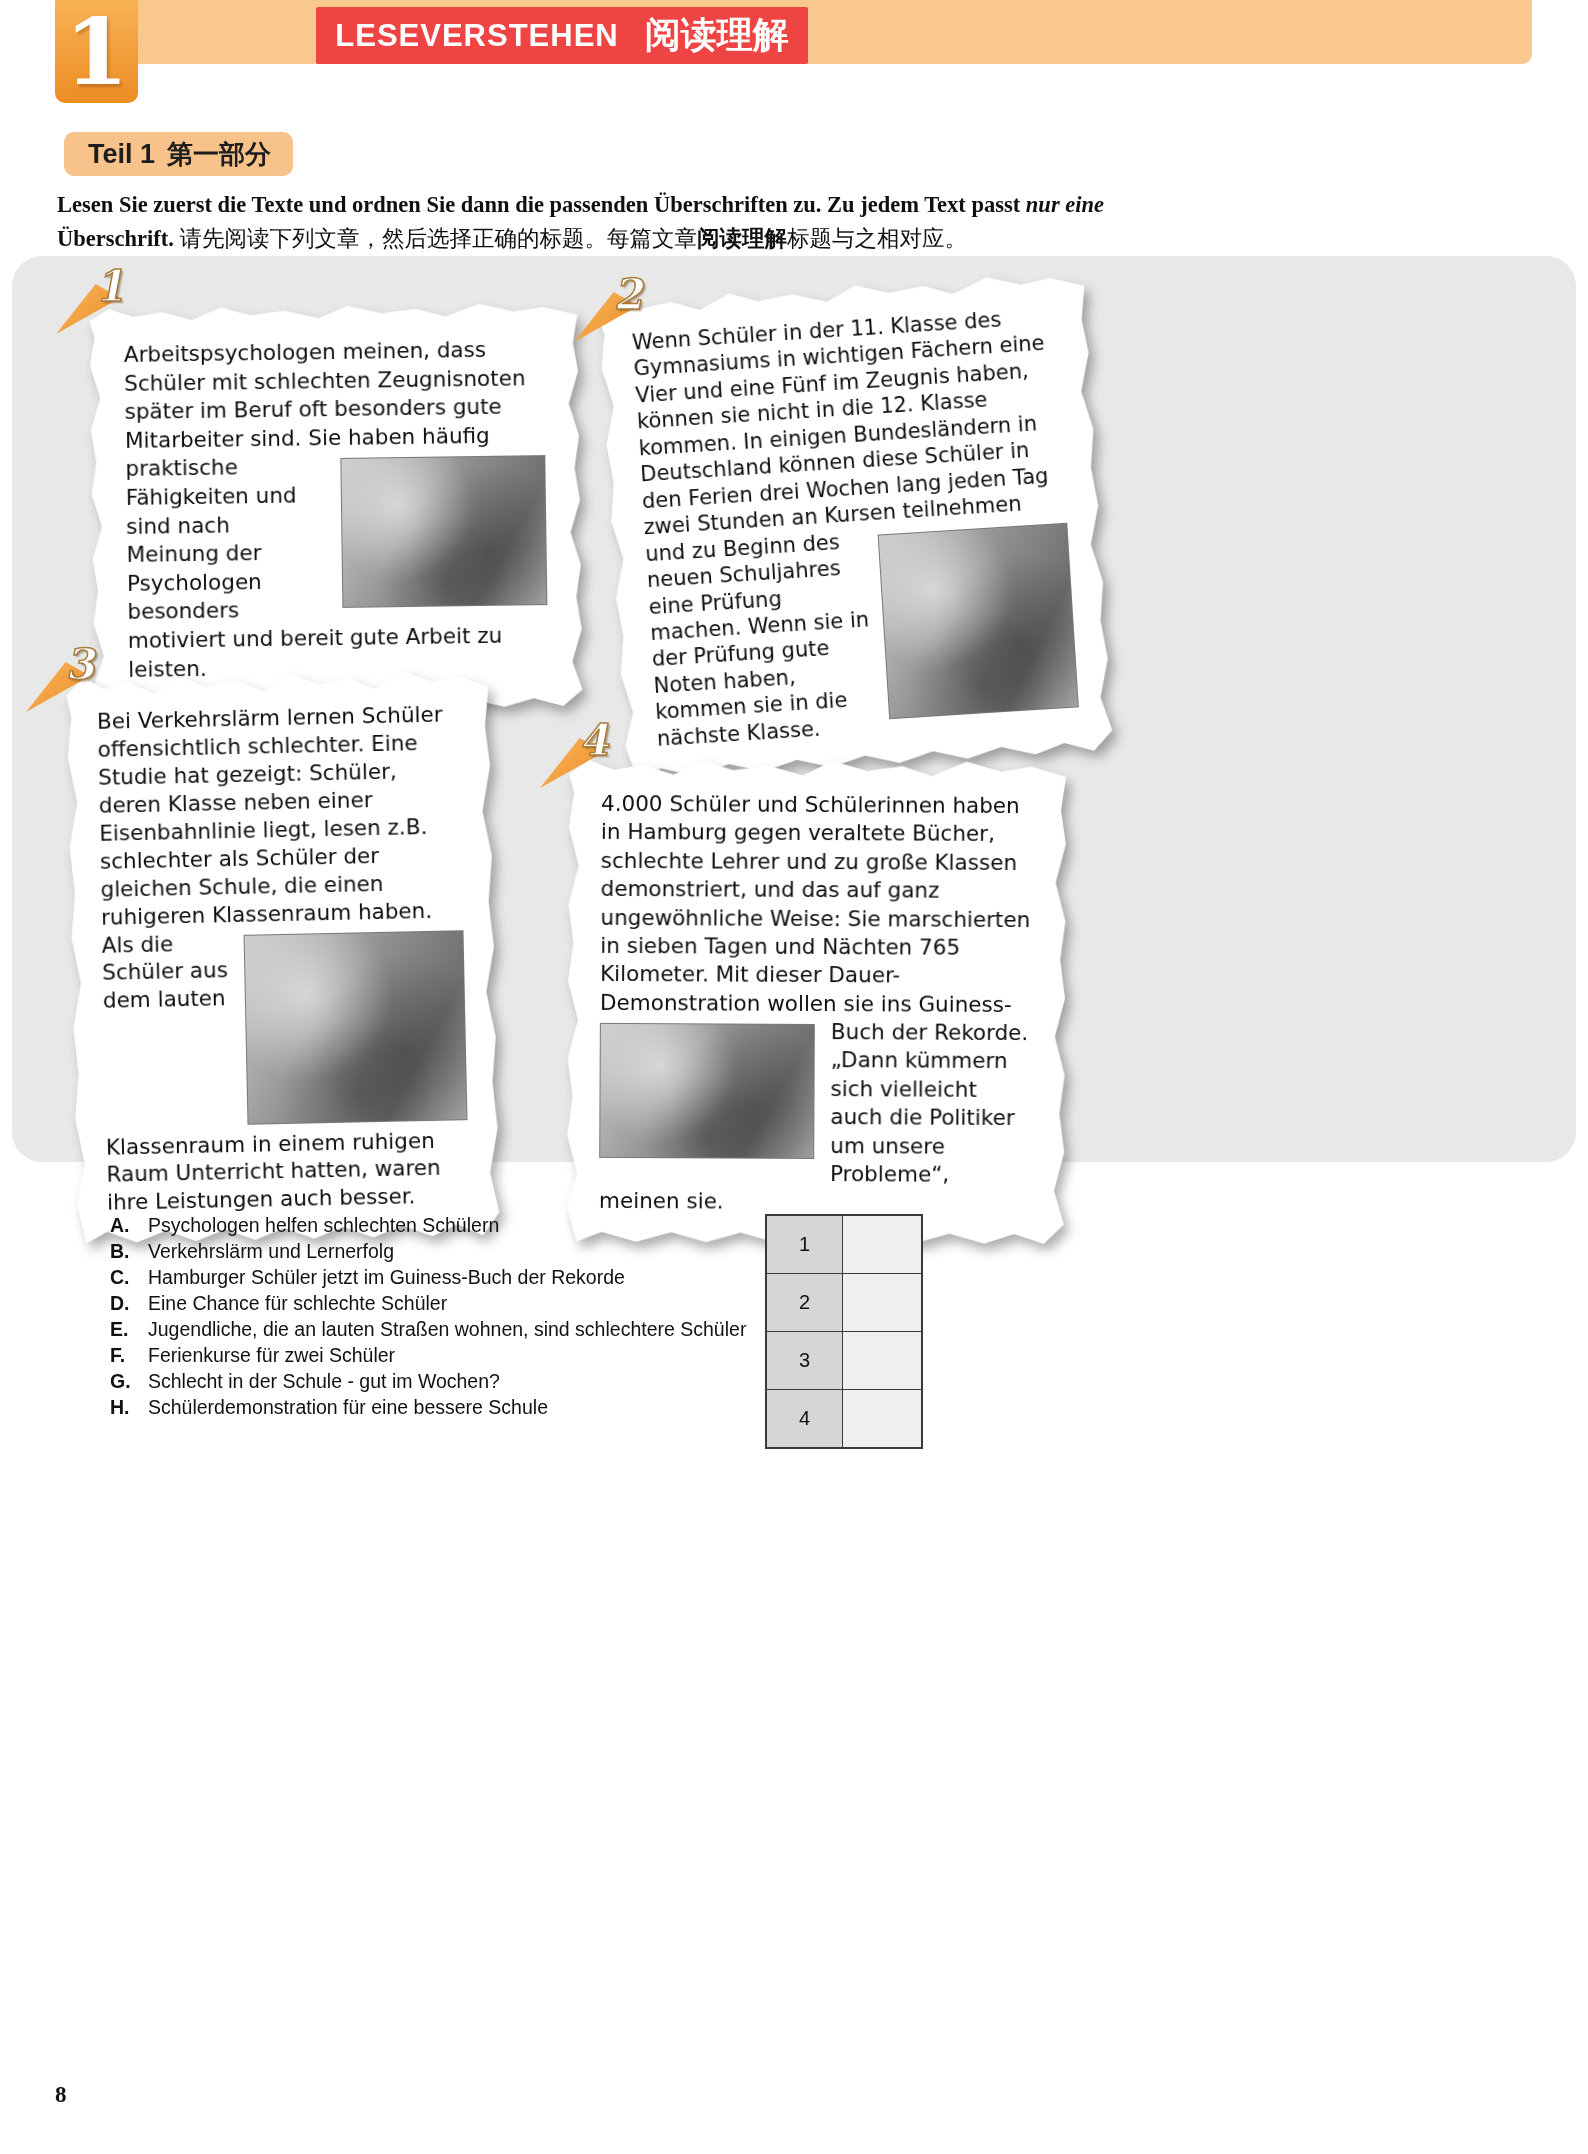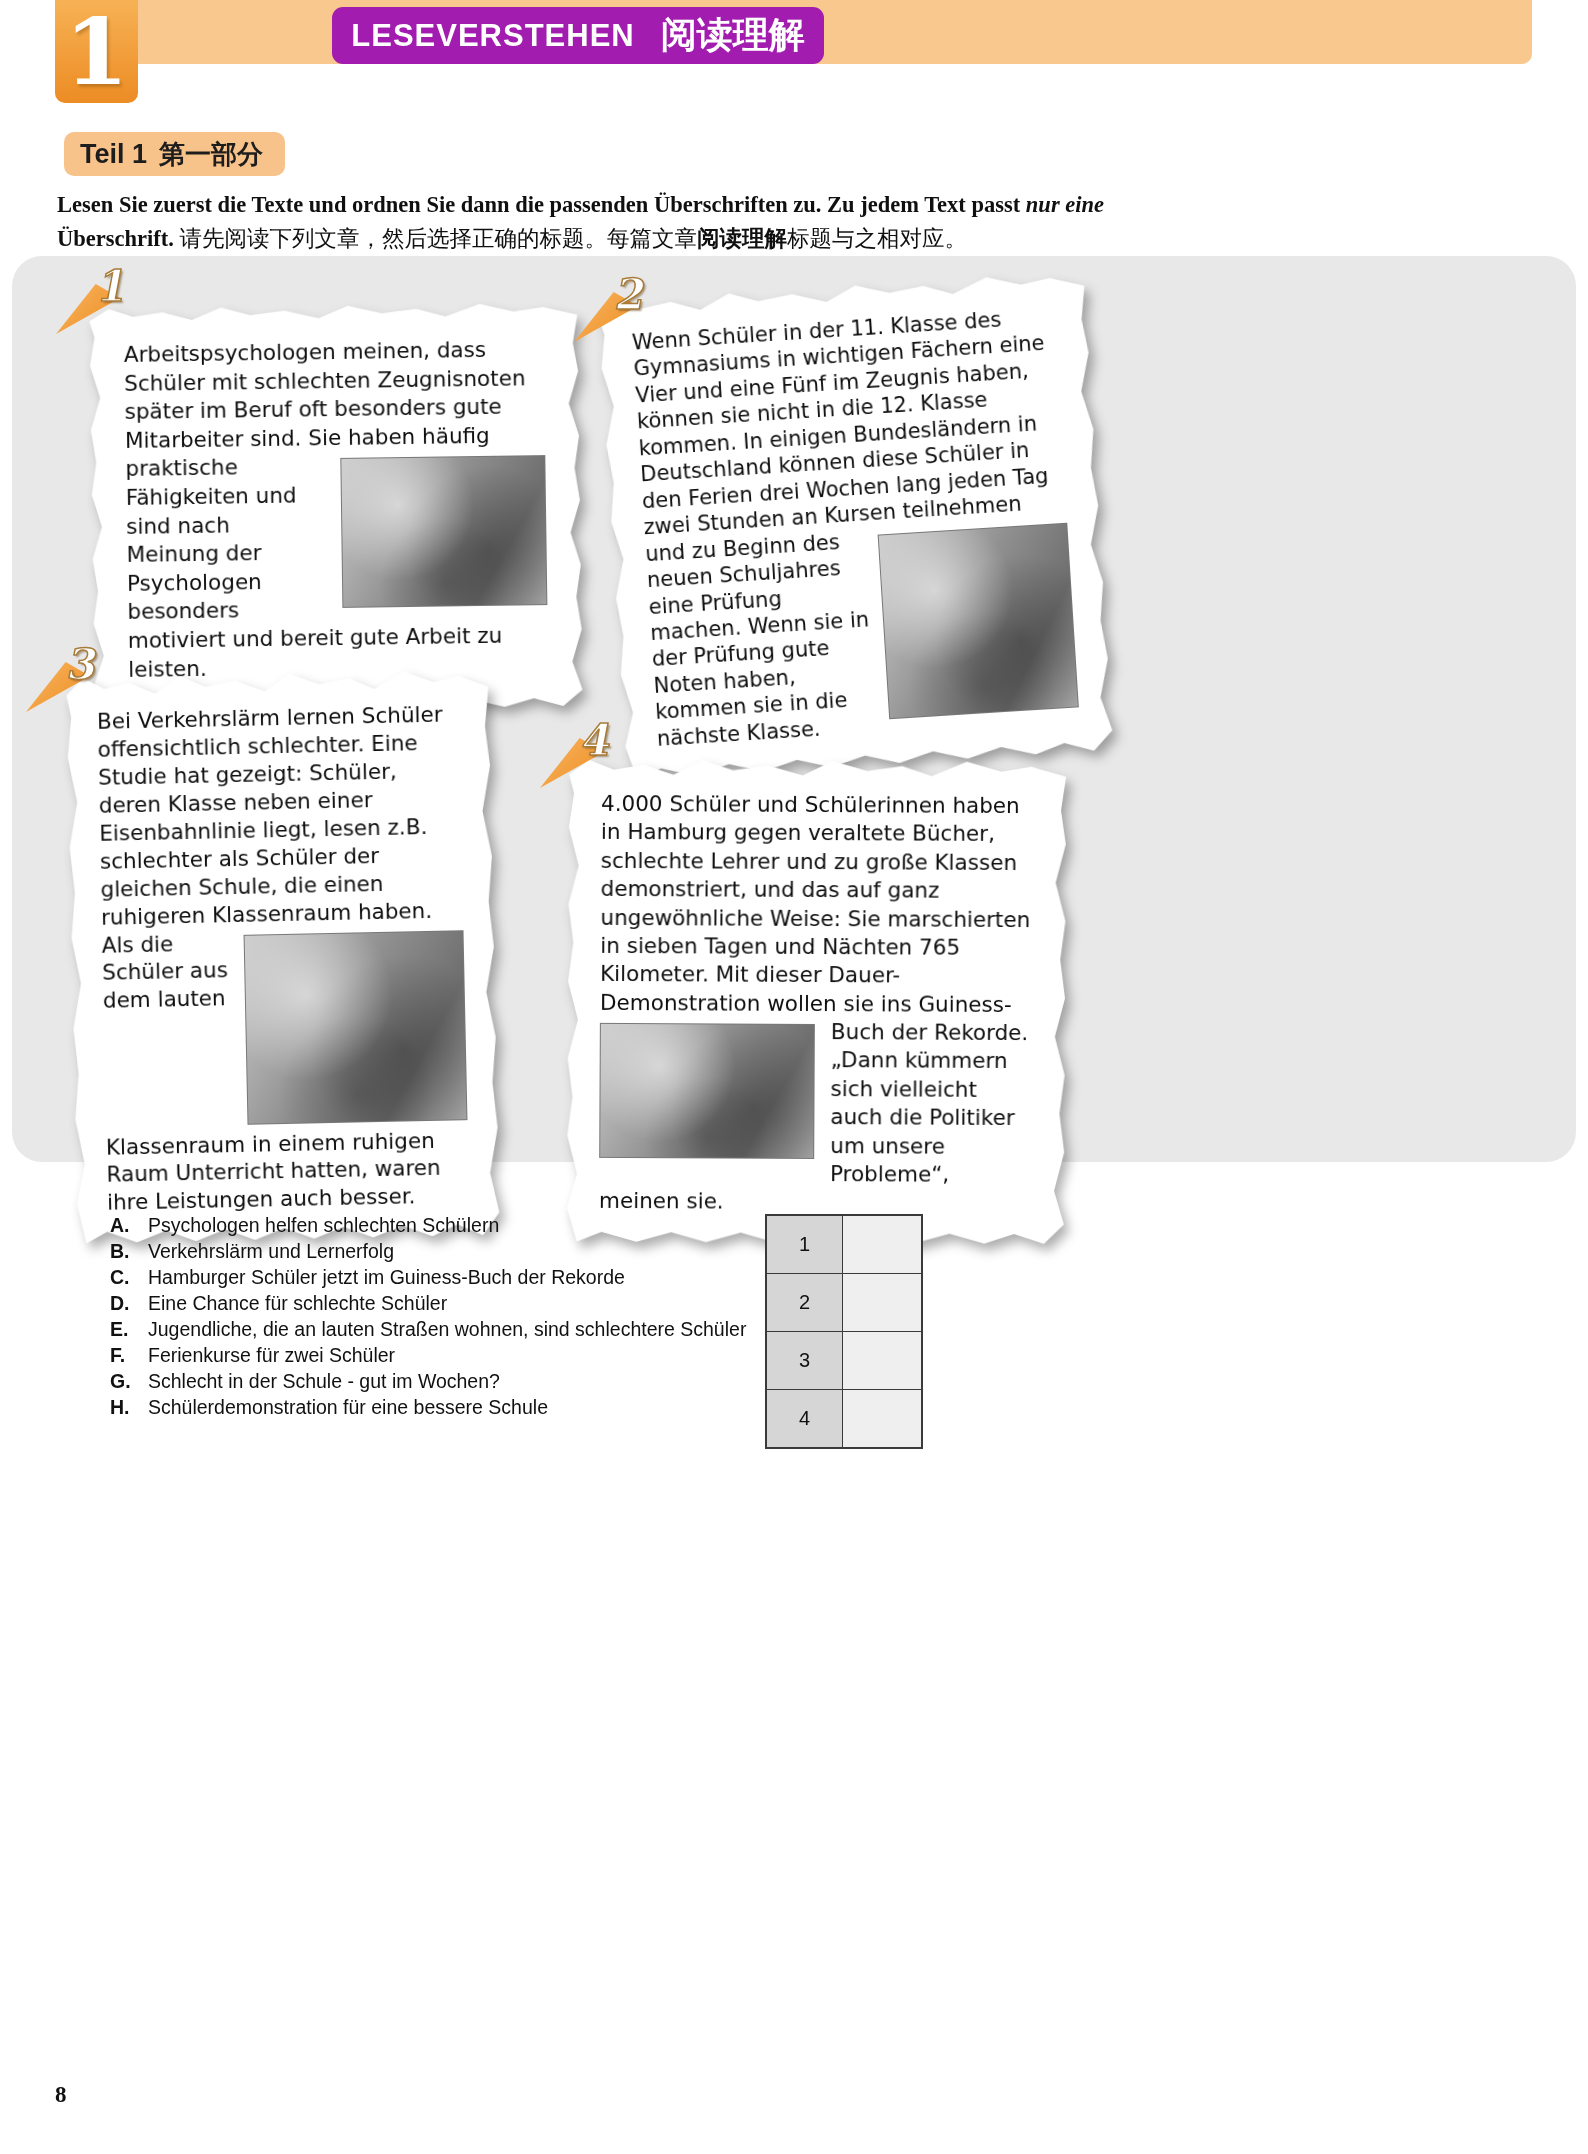--- a/index.html
+++ b/index.html
@@ -3,25 +3,25 @@
 <meta charset="utf-8">
 <style>
   html,body{margin:0;padding:0;background:#fff;}
   body{font-family:"Liberation Sans",sans-serif;}
   .page{position:relative;width:1588px;height:2154px;background:#ffffff;overflow:hidden;margin:0 auto;}
 
   
   .top-strip{position:absolute;left:55px;top:0;width:1477px;height:64px;background:#f8c88e;border-radius:0 0 10px 10px;}
   .unit-box{position:absolute;left:55px;top:0;width:83px;height:103px;background:linear-gradient(180deg,#f7b255,#ec8c24);border-radius:0 0 10px 10px;display:flex;align-items:center;justify-content:center;}
   .unit-box .num{font-family:"DejaVu Serif",serif;font-weight:bold;font-size:92px;color:#fff;line-height:1;text-shadow:2px 3px 3px rgba(120,70,10,.35);}
-  .title-pill{position:absolute;left:332px;top:7px;width:492px;height:57px;background:#a21caf;border-radius:11px;display:flex;align-items:center;justify-content:center;gap:26px;}
+  .title-pill{position:absolute;left:316px;top:7px;width:492px;height:57px;background:#ef4444;border-radius:2px;display:flex;align-items:center;justify-content:center;gap:26px;}
   .title-pill .de{color:#fff;font-weight:bold;font-size:31px;letter-spacing:1px;}
   .title-pill .zh{color:#fff;font-weight:bold;font-size:36px;}
 
-  .teil-pill{position:absolute;left:64px;top:132px;height:44px;background:#f8c28b;border-radius:10px;display:flex;align-items:center;padding:0 22px 0 16px;gap:12px;}
+  .teil-pill{position:absolute;left:64px;top:132px;height:44px;background:#f8c28b;border-radius:10px;display:flex;align-items:center;padding:0 22px 0 24px;gap:12px;}
   .teil-pill .de{color:#1d1d1d;font-weight:bold;font-size:27px;}
   .teil-pill .zh{color:#1d1d1d;font-size:26px;font-weight:bold;text-align:right;}
 
   .instructions{position:absolute;left:57px;top:188px;width:1092px;font-family:"Liberation Serif",serif;font-size:22.5px;line-height:1.5;color:#101010;}
   .instructions .b{font-weight:bold;}
   .instructions .bi{font-weight:bold;font-style:italic;text-align:right;}
   .instructions .zh{font-weight:normal;margin-top:28px;}
   .instructions .zhb{font-weight:bold;}
 
   

